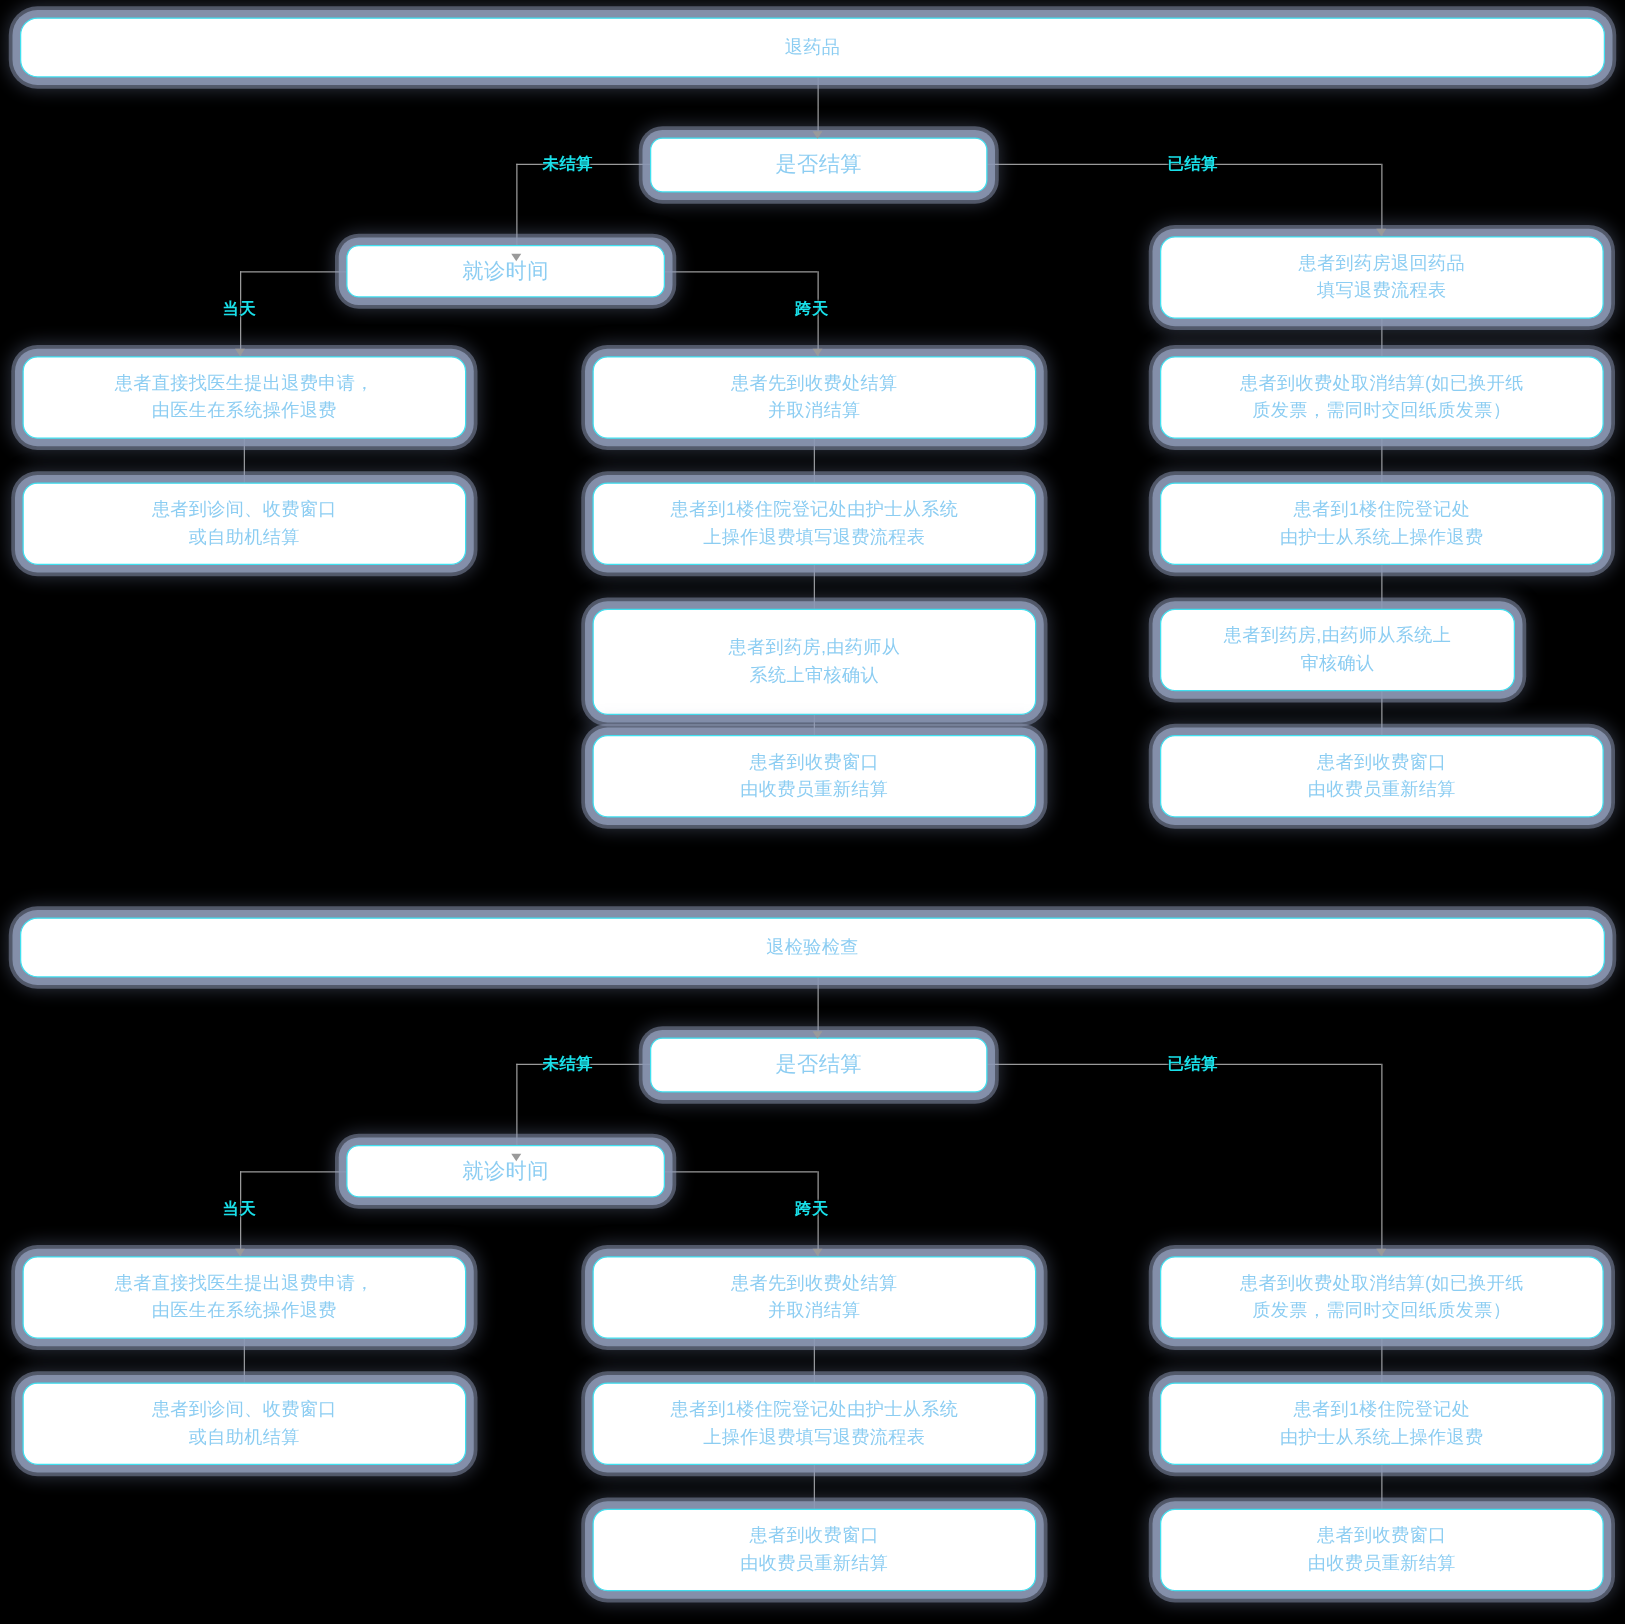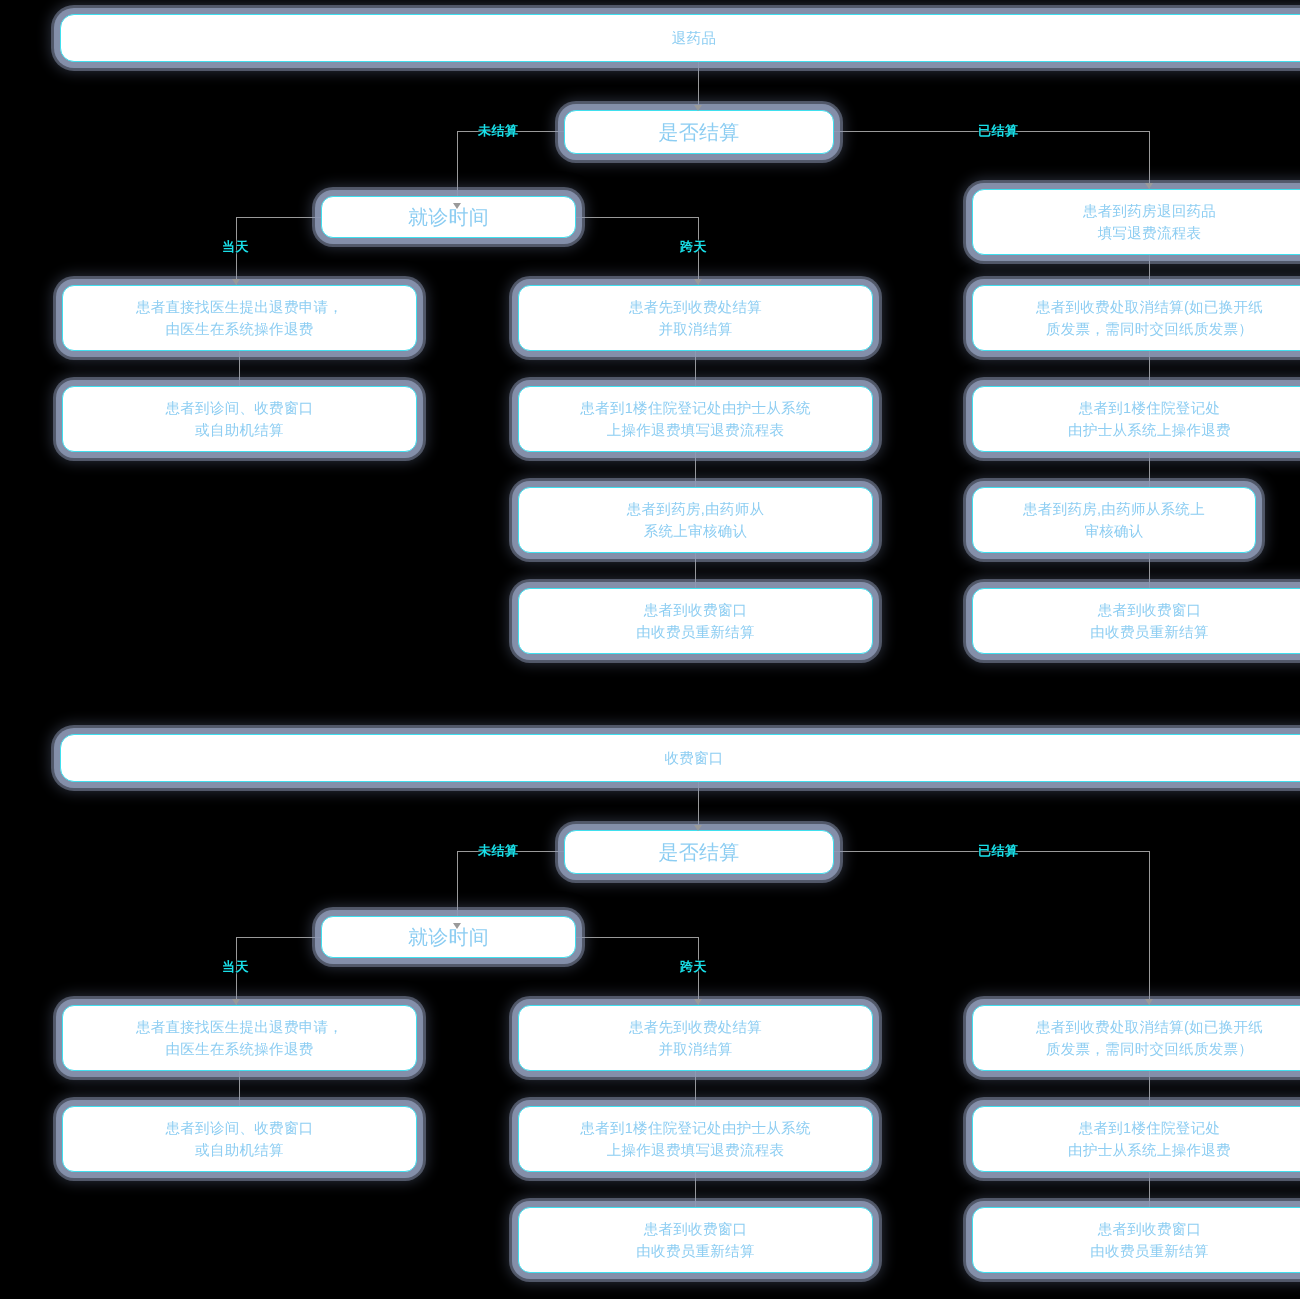--- a/index.html
+++ b/index.html
@@ -1,20 +1,20 @@
 <!DOCTYPE html>
 <html><head>
 <meta charset="utf-8">
 <style>
   html,body{margin:0;padding:0;background:#000;}
   body{
     width:1300px;height:1299px;position:relative;overflow:hidden;
     font-family:"Liberation Sans","DejaVu Sans",sans-serif;
   }
-  .canvas{position:absolute;inset:0;margin-left:44px;}
+  .canvas{position:absolute;inset:0;}
 
   
   .ln{position:absolute;background:#9a9a9a;}
   .lnh{height:1px;}
   .lnv{width:1px;}
 
   
   .node{
     position:absolute;
     box-sizing:border-box;
@@ -30,21 +30,21 @@
     justify-content:center;
     text-align:center;
     color:#8ccdf2;
     font-size:14.5px;
     line-height:1.55;
     letter-spacing:.3px;
     white-space:pre-line;
     z-index:3;
   }
   .node.wide{border-radius:14px;}
-  .node.decision{font-size:20px;}
+  .node.decision{font-size:17px;border-radius:10px;}
 
   
   .elabel{
     position:absolute;
     color:#19dfe8;
     font-size:13px;
     font-weight:bold;
     letter-spacing:.5px;
     white-space:nowrap;
     z-index:6;
@@ -98,42 +98,42 @@
   <div class="ln lnv" style="left:195px;top:351px;height:35px;"></div>
   <div class="node" style="left:18px;top:386px;width:355px;height:66px;">患者到诊间、收费窗口
 或自助机结算</div>
 
   <div class="node" style="left:474px;top:285px;width:355px;height:66px;">患者先到收费处结算
 并取消结算</div>
   <div class="ln lnv" style="left:651px;top:351px;height:35px;"></div>
   <div class="node" style="left:474px;top:386px;width:355px;height:66px;">患者到1楼住院登记处由护士从系统
 上操作退费填写退费流程表</div>
   <div class="ln lnv" style="left:651px;top:452px;height:35px;"></div>
-  <div class="node" style="left:474px;top:487px;width:355px;height:66px;">患者到药房,由药师从
+  <div class="node" style="left:474px;top:487px;width:355px;height:85px;">患者到药房,由药师从
 系统上审核确认</div>
   <div class="ln lnv" style="left:651px;top:553px;height:35px;"></div>
   <div class="node" style="left:474px;top:588px;width:355px;height:66px;">患者到收费窗口
 由收费员重新结算</div>
 
   <div class="node" style="left:928px;top:189px;width:355px;height:66px;font-family:Liberation Serif, serif;">患者到药房退回药品
 填写退费流程表</div>
   <div class="ln lnv" style="left:1105px;top:255px;height:30px;"></div>
   <div class="node" style="left:928px;top:285px;width:355px;height:66px;">患者到收费处取消结算(如已换开纸
 质发票，需同时交回纸质发票）</div>
   <div class="ln lnv" style="left:1105px;top:351px;height:35px;"></div>
   <div class="node" style="left:928px;top:386px;width:355px;height:66px;">患者到1楼住院登记处
 由护士从系统上操作退费</div>
   <div class="ln lnv" style="left:1105px;top:452px;height:35px;"></div>
   <div class="node" style="left:928px;top:487px;width:284px;height:66px;">患者到药房,由药师从系统上
 审核确认</div>
   <div class="ln lnv" style="left:1105px;top:553px;height:35px;"></div>
   <div class="node" style="left:928px;top:588px;width:355px;height:66px;">患者到收费窗口
 由收费员重新结算</div>
 
-  <div class="node wide" style="left:16px;top:734px;width:1268px;height:48px;">收费窗口</div>
+  <div class="node wide" style="left:16px;top:734px;width:1268px;height:48px;">退检验检查</div>
 
   <div class="ln lnv" style="left:654px;top:782px;height:46px;"></div>
   <div class="arrow" style="left:650px;top:825px;"></div>
 
   <div class="node decision" style="left:520px;top:830px;width:270px;height:44px;">是否结算</div>
 
   <div class="ln lnh" style="left:413px;top:851px;width:107px;"></div>
   <div class="ln lnv" style="left:413px;top:851px;height:78px;"></div>
   <div class="arrow" style="left:409px;top:923px;"></div>
   <div class="elabel" style="left:434px;top:842px;">未结算</div>

